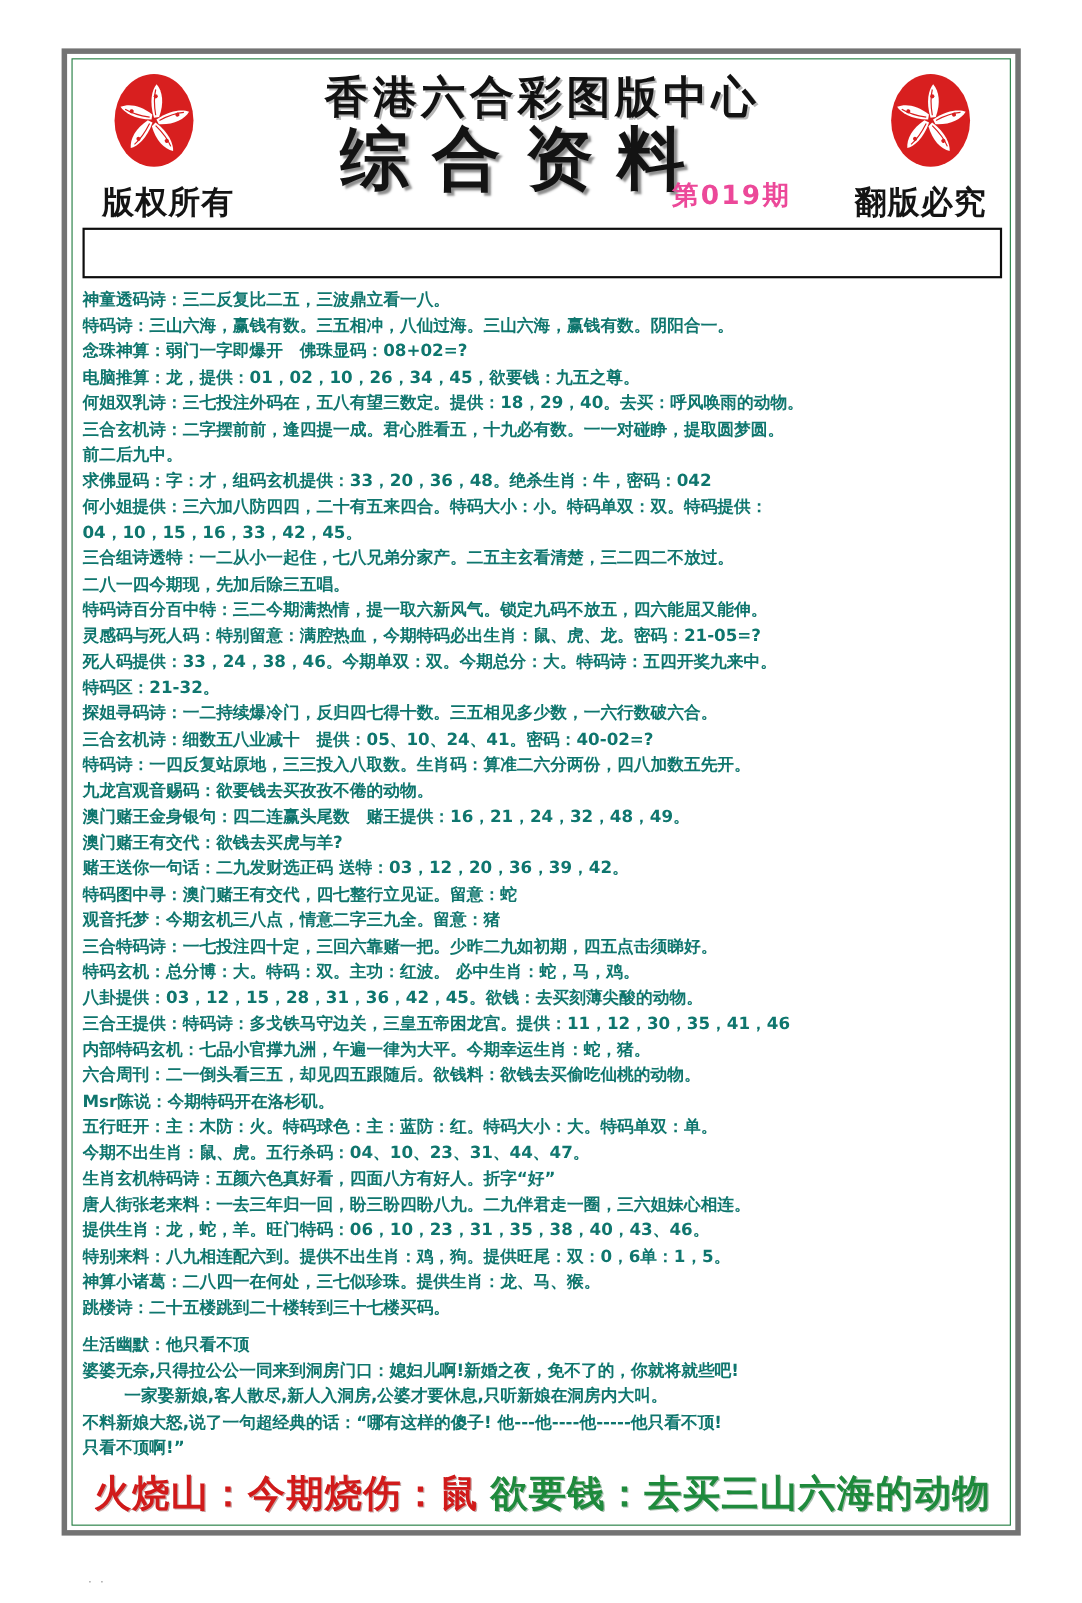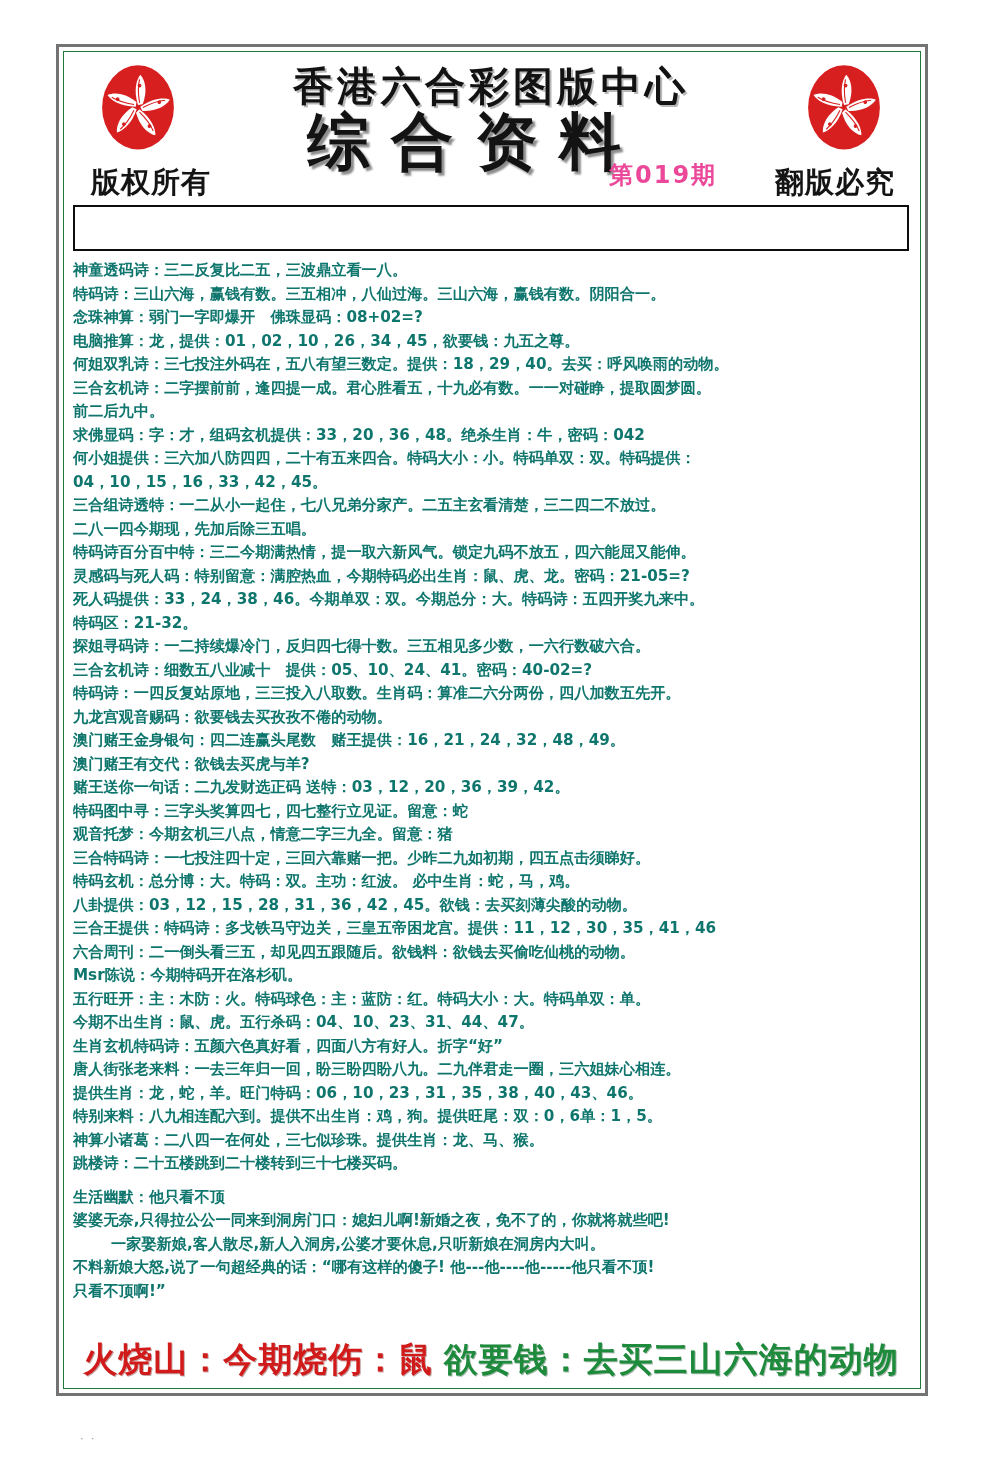--- a/index.html
+++ b/index.html
@@ -22,21 +22,21 @@
     width: 984px;
     height: 1457px;
     background: #ffffff;
   }
   #outer-frame {
     position: absolute;
     left: 56px;
     top: 44px;
     width: 872px;
     height: 1352px;
-    border: 3px solid #737373;
+    border: 5px solid #737373;
     box-sizing: border-box;
     background: #ffffff;
   }
   #inner-frame {
     position: absolute;
     left: 4px;
     top: 4px;
     right: 4px;
     bottom: 4px;
     border: 1px solid #1d7a3c;
@@ -275,26 +275,27 @@
       <div class="ln">灵感码与死人码：特别留意：满腔热血，今期特码必出生肖：鼠、虎、龙。密码：21-05=?</div>
       <div class="ln">死人码提供：33，24，38，46。今期单双：双。今期总分：大。特码诗：五四开奖九来中。</div>
       <div class="ln">特码区：21-32。</div>
       <div class="ln">探姐寻码诗：一二持续爆冷门，反归四七得十数。三五相见多少数，一六行数破六合。</div>
       <div class="ln">三合玄机诗：细数五八业减十　提供：05、10、24、41。密码：40-02=?</div>
       <div class="ln">特码诗：一四反复站原地，三三投入八取数。生肖码：算准二六分两份，四八加数五先开。</div>
       <div class="ln">九龙宫观音赐码：欲要钱去买孜孜不倦的动物。</div>
       <div class="ln">澳门赌王金身银句：四二连赢头尾数　赌王提供：16，21，24，32，48，49。</div>
       <div class="ln">澳门赌王有交代：欲钱去买虎与羊?</div>
       <div class="ln">赌王送你一句话：二九发财选正码 送特：03，12，20，36，39，42。</div>
-      <div class="ln">特码图中寻：三字头奖算四七，四七整行立见证。留意：蛇</div>
+      <div class="ln">特码图中寻：澳门赌王有交代，四七整行立见证。留意：蛇</div>
       <div class="ln">观音托梦：今期玄机三八点，情意二字三九全。留意：猪</div>
       <div class="ln">三合特码诗：一七投注四十定，三回六靠赌一把。少昨二九如初期，四五点击须睇好。</div>
       <div class="ln">特码玄机：总分博：大。特码：双。主功：红波。 必中生肖：蛇，马，鸡。</div>
       <div class="ln">八卦提供：03，12，15，28，31，36，42，45。欲钱：去买刻薄尖酸的动物。</div>
       <div class="ln">三合王提供：特码诗：多戈铁马守边关，三皇五帝困龙宫。提供：11，12，30，35，41，46</div>
+      <div class="ln">内部特码玄机：七品小官撑九洲，午遍一律为大平。今期幸运生肖：蛇，猪。</div>
       <div class="ln">六合周刊：二一倒头看三五，却见四五跟随后。欲钱料：欲钱去买偷吃仙桃的动物。</div>
       <div class="ln">Msr陈说：今期特码开在洛杉矶。</div>
       <div class="ln">五行旺开：主：木防：火。特码球色：主：蓝防：红。特码大小：大。特码单双：单。</div>
       <div class="ln">今期不出生肖：鼠、虎。五行杀码：04、10、23、31、44、47。</div>
       <div class="ln">生肖玄机特码诗：五颜六色真好看，四面八方有好人。折字“好”</div>
       <div class="ln">唐人街张老来料：一去三年归一回，盼三盼四盼八九。二九伴君走一圈，三六姐妹心相连。</div>
       <div class="ln">提供生肖：龙，蛇，羊。旺门特码：06，10，23，31，35，38，40，43、46。</div>
       <div class="ln">特别来料：八九相连配六到。提供不出生肖：鸡，狗。提供旺尾：双：0，6单：1，5。</div>
       <div class="ln">神算小诸葛：二八四一在何处，三七似珍珠。提供生肖：龙、马、猴。</div>
       <div class="ln">跳楼诗：二十五楼跳到二十楼转到三十七楼买码。</div>

